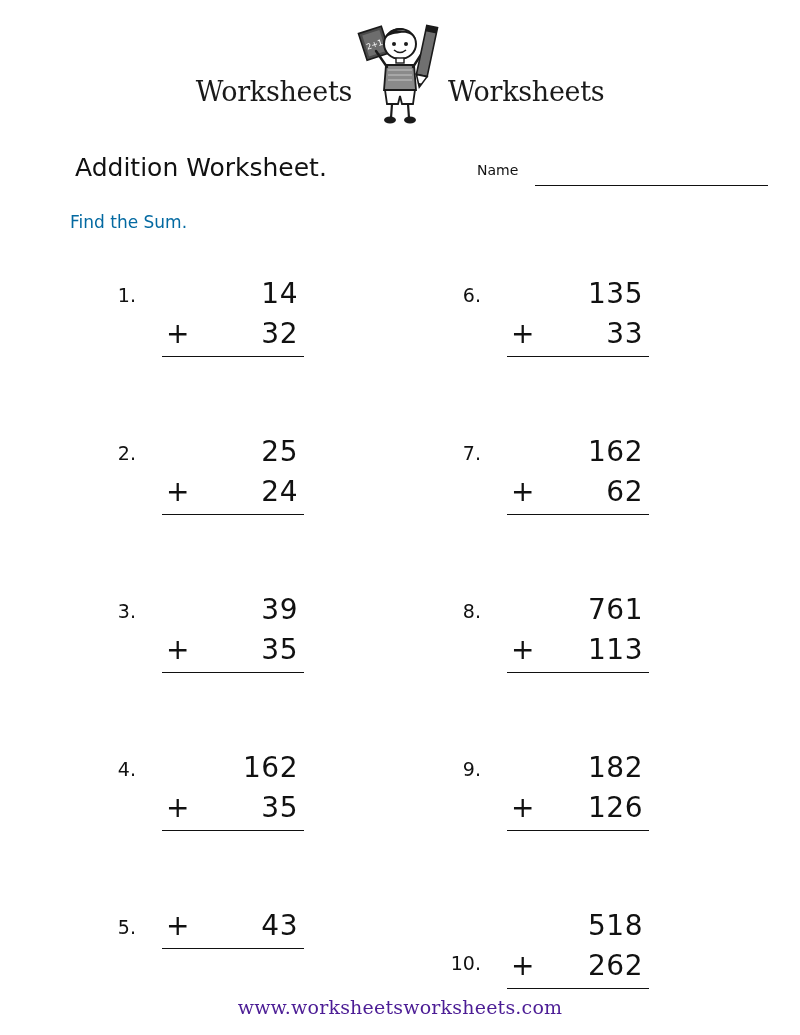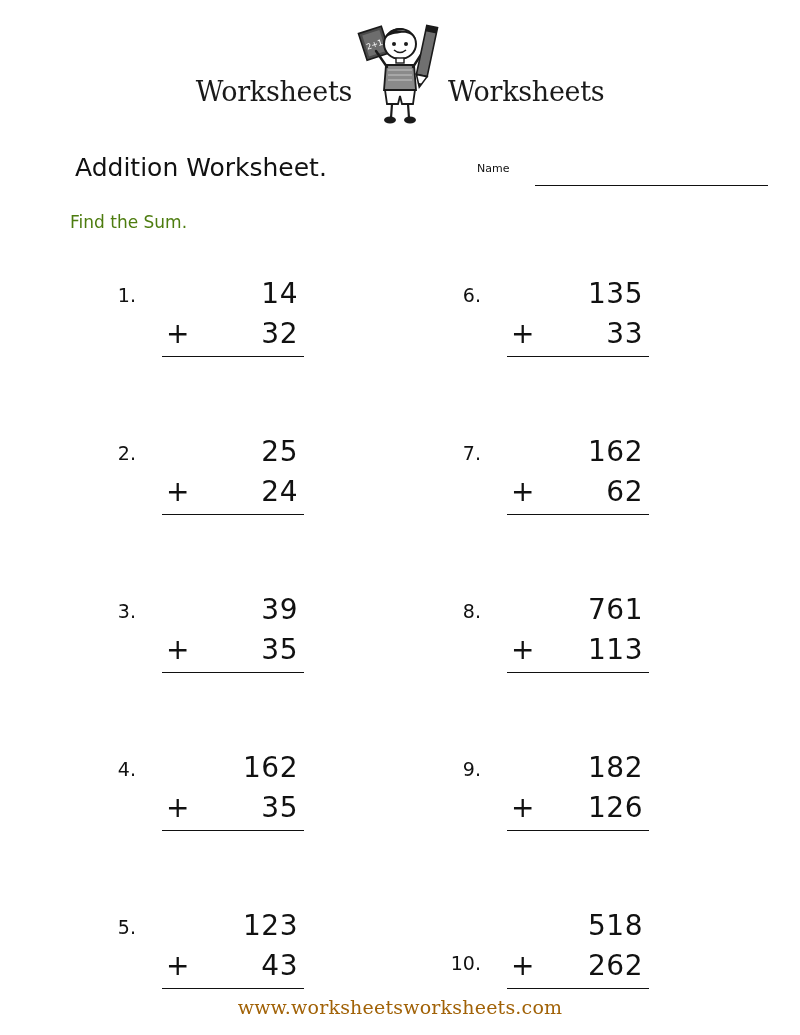--- a/index.html
+++ b/index.html
@@ -58,40 +58,40 @@
     top: 0px;
     font-size: 25px;
     font-family: "DejaVu Sans", sans-serif;
     color: #111111;
     letter-spacing: 0px;
   }
   .name-label {
     position: absolute;
     left: 477px;
     top: 9px;
-    font-size: 11px;
+    font-size: 14px;
     font-family: "DejaVu Sans", sans-serif;
     color: #111111;
     text-align: right;
   }
   .name-rule {
     position: absolute;
     left: 535px;
     top: 32px;
     width: 233px;
     height: 0;
     border-bottom: 1.6px solid #111111;
   }
   .instruction {
     position: absolute;
     left: 70px;
     top: 212px;
     font-size: 17px;
     font-family: "DejaVu Sans", sans-serif;
-    color: #4d7c0f;
+    color: #0369a1;
   }
 
   
   .problems {
     position: absolute;
     top: 268px;
     left: 0;
     width: 800px;
     display: grid;
     grid-template-columns: 345px 345px;
@@ -155,21 +155,21 @@
 
   
   .footer {
     position: absolute;
     bottom: 17px;
     left: 0;
     width: 100%;
     text-align: center;
     font-family: "DejaVu Serif", serif;
     font-size: 19px;
-    color: #a16207;
+    color: #4c1d95;
     letter-spacing: 0.2px;
   }
 </style>
 </head>
 <body>
 
 <div class="logo-block">
   <div class="logo-inner">
     <span class="logo-word">Worksheets</span>
     <span class="logo-art">
@@ -320,21 +320,20 @@
         <span class="plus">+</span>
         <span>126</span>
       </div>
       <div class="rule"></div>
     </div>
   </div>
 
   <div class="problem">
     <div class="pnum">5.</div>
     <div class="stack">
-      <div class="row-top">123</div>
       <div class="row-bot">
         <span class="plus">+</span>
         <span>43</span>
       </div>
       <div class="rule"></div>
     </div>
   </div>
 
   <div class="problem">
     <div class="pnum wide">10.</div>

